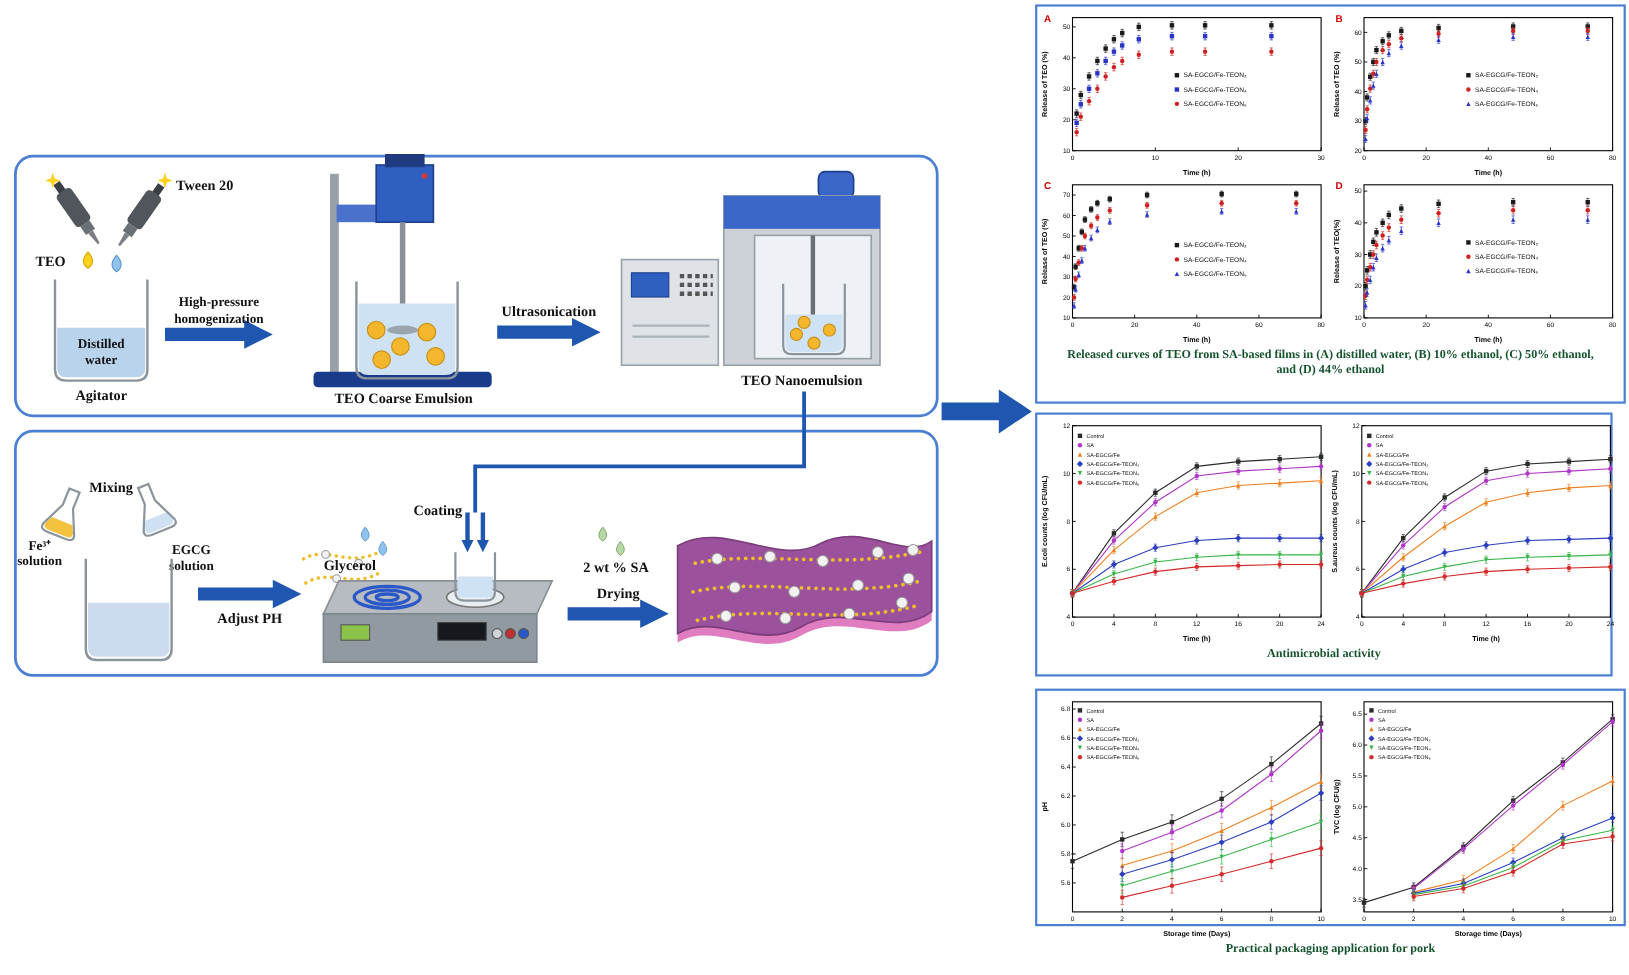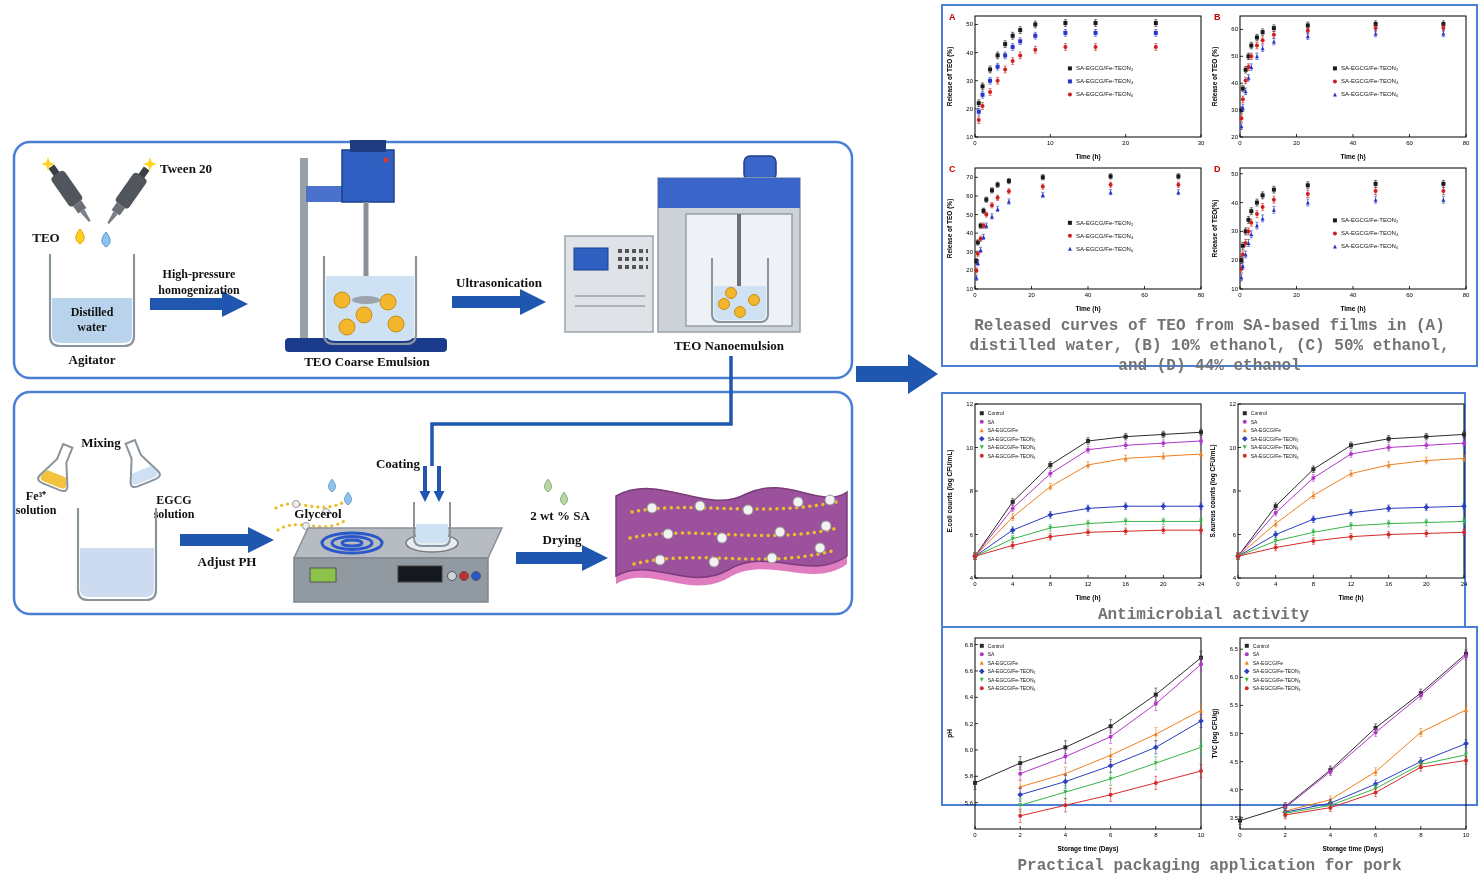--- a/index.html
+++ b/index.html
@@ -7,22 +7,22 @@
          font-family:"Liberation Sans",sans-serif;}
   .diagram{position:absolute;left:0;top:0;}
   .diagram text{font-family:"Liberation Serif",serif;font-weight:700;fill:#111;}
   .lbl{font-size:13px;}
   .lbl-sm{font-size:12px;}
   .navy{fill:#1e4a8c;}
   .panel{position:absolute;border:2px solid #4a7fd4;background:#fff;box-sizing:border-box;}
   .grid2{display:grid;grid-template-columns:1fr 1fr;padding:3px 2px 0 2px;}
   .chart{position:relative;}
   .chart svg text{font-family:"Liberation Sans",sans-serif;}
-  .caption{font-family:Liberation Mono, monospace;font-weight:700;font-size:16px;
-           text-align:center;color:#737373;line-height:1.25;margin-top:3px;}
+  .caption{font-family:Liberation Serif, serif;font-weight:700;font-size:11px;
+           text-align:center;color:#14532d;line-height:1.25;margin-top:3px;}
 </style>
 </head>
 <body>
 
 <div class="stage">
 
 <svg class="diagram" width="940" height="886" viewBox="0 0 940 886">
 
   <rect x="14" y="142" width="838" height="236" rx="16" fill="#fff" stroke="#4a7fd4" stroke-width="2.5"></rect>
   <rect x="14" y="392" width="838" height="222" rx="16" fill="#fff" stroke="#4a7fd4" stroke-width="2.5"></rect>
@@ -887,21 +887,21 @@
               <text x="130.92000000000002" y="87.4" font-size="6" fill="#111">SA-EGCG/Fe-TEON₆</text>
             </g>
           </svg></div>
   </div>
   <div class="caption">
     <div>Released curves of TEO from SA-based films in (A) distilled water, (B) 10% ethanol, (C) 50% ethanol,</div>
     <div>and (D) 44% ethanol</div>
   </div>
 </div>
 
-<div class="panel" style="left:941px;top:392px;width:525px;height:240px;">
+<div class="panel" style="left:941px;top:375px;width:525px;height:240px;">
   <div class="grid2">
     <div class="chart" style="width:263px;height:205px;"><svg width="263" height="205">
             <rect x="30" y="7" width="226" height="174" fill="none" stroke="#000" stroke-width="1"></rect>
             <line x1="30" y1="181" x2="30" y2="178" stroke="#000" stroke-width="0.8"></line>
             <text x="30" y="189" text-anchor="middle" font-size="6" fill="#000">0</text>
             <line x1="67.66666666666666" y1="181" x2="67.66666666666666" y2="178" stroke="#000" stroke-width="0.8"></line>
             <text x="67.66666666666666" y="189" text-anchor="middle" font-size="6" fill="#000">4</text>
             <line x1="105.33333333333333" y1="181" x2="105.33333333333333" y2="178" stroke="#000" stroke-width="0.8"></line>
             <text x="105.33333333333333" y="189" text-anchor="middle" font-size="6" fill="#000">8</text>
             <line x1="143" y1="181" x2="143" y2="178" stroke="#000" stroke-width="0.8"></line>
@@ -1351,21 +1351,21 @@
               <polygon points="36.78,52.22 34.78,48.22 38.78,48.22" fill="#39b54a"></polygon>
               <text x="42.78" y="52.22" font-size="5" fill="#111">SA-EGCG/Fe-TEON₄</text>
               <circle cx="36.78" cy="58.72" r="2" fill="#d42a2a"></circle>
               <text x="42.78" y="60.72" font-size="5" fill="#111">SA-EGCG/Fe-TEON₆</text>
             </g>
           </svg></div>
   </div>
   <div class="caption">Antimicrobial activity</div>
 </div>
 
-<div class="panel" style="left:941px;top:626px;width:537px;height:180px;">
+<div class="panel" style="left:941px;top:626px;width:537px;height:216px;">
   <div class="grid2">
     <div class="chart" style="width:263px;height:222px;"><svg width="263" height="222">
             <rect x="30" y="7" width="226" height="191" fill="none" stroke="#000" stroke-width="1"></rect>
             <line x1="30" y1="198" x2="30" y2="195" stroke="#000" stroke-width="0.8"></line>
             <text x="30" y="206" text-anchor="middle" font-size="6" fill="#000">0</text>
             <line x1="75.2" y1="198" x2="75.2" y2="195" stroke="#000" stroke-width="0.8"></line>
             <text x="75.2" y="206" text-anchor="middle" font-size="6" fill="#000">2</text>
             <line x1="120.4" y1="198" x2="120.4" y2="195" stroke="#000" stroke-width="0.8"></line>
             <text x="120.4" y="206" text-anchor="middle" font-size="6" fill="#000">4</text>
             <line x1="165.6" y1="198" x2="165.6" y2="195" stroke="#000" stroke-width="0.8"></line>

